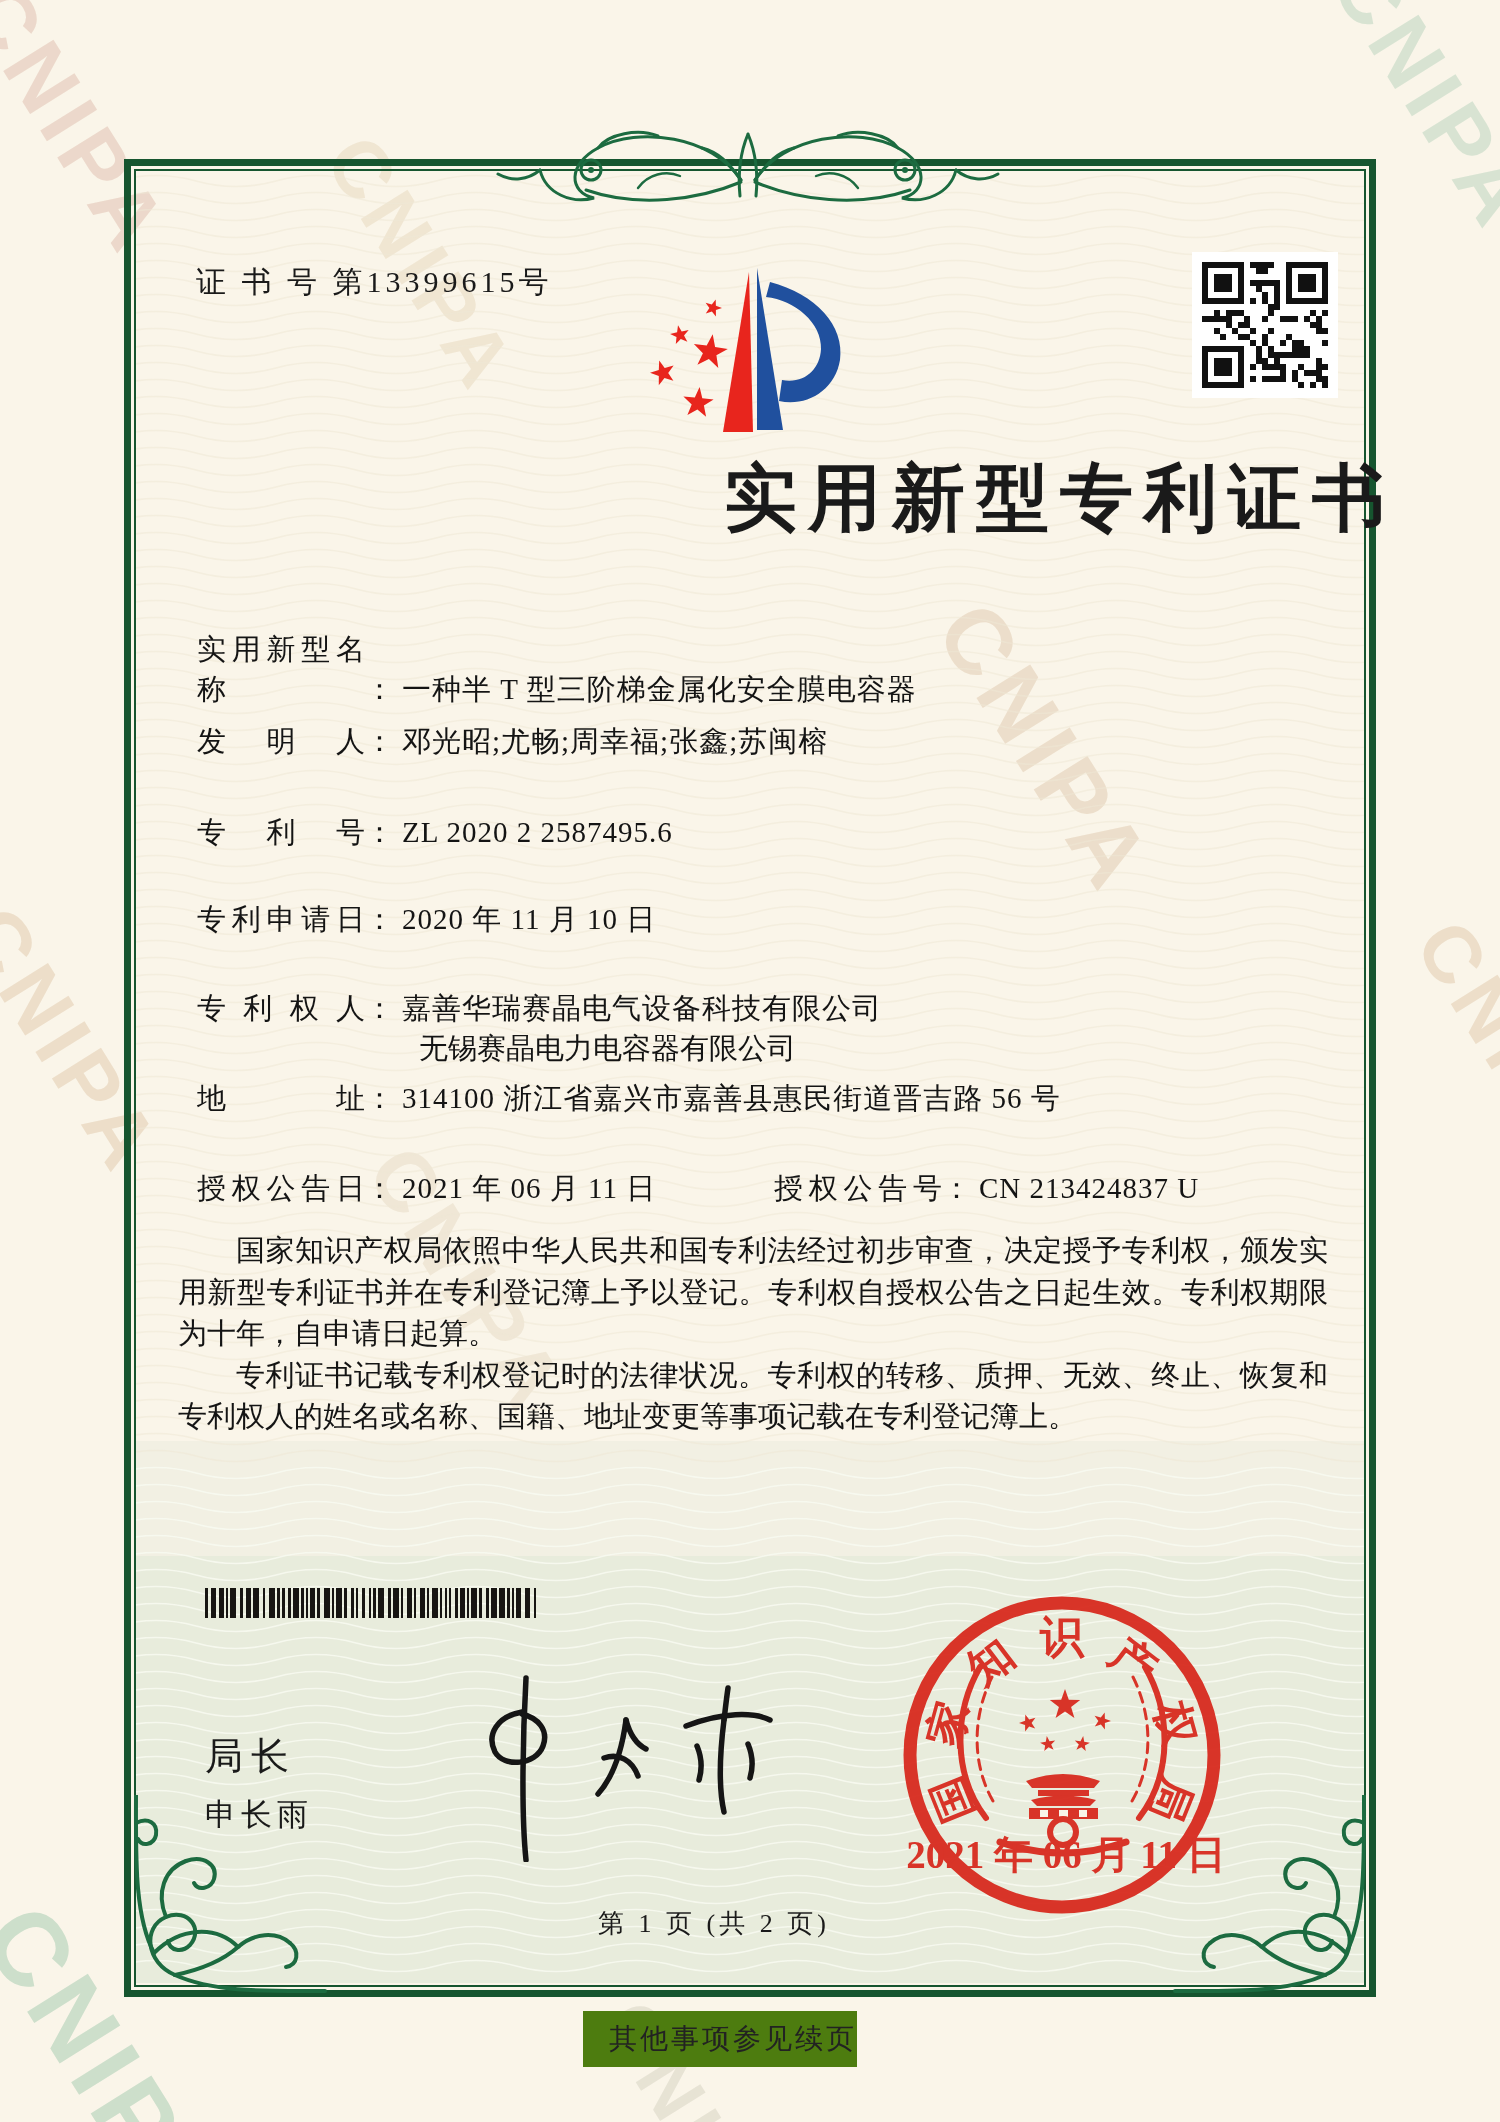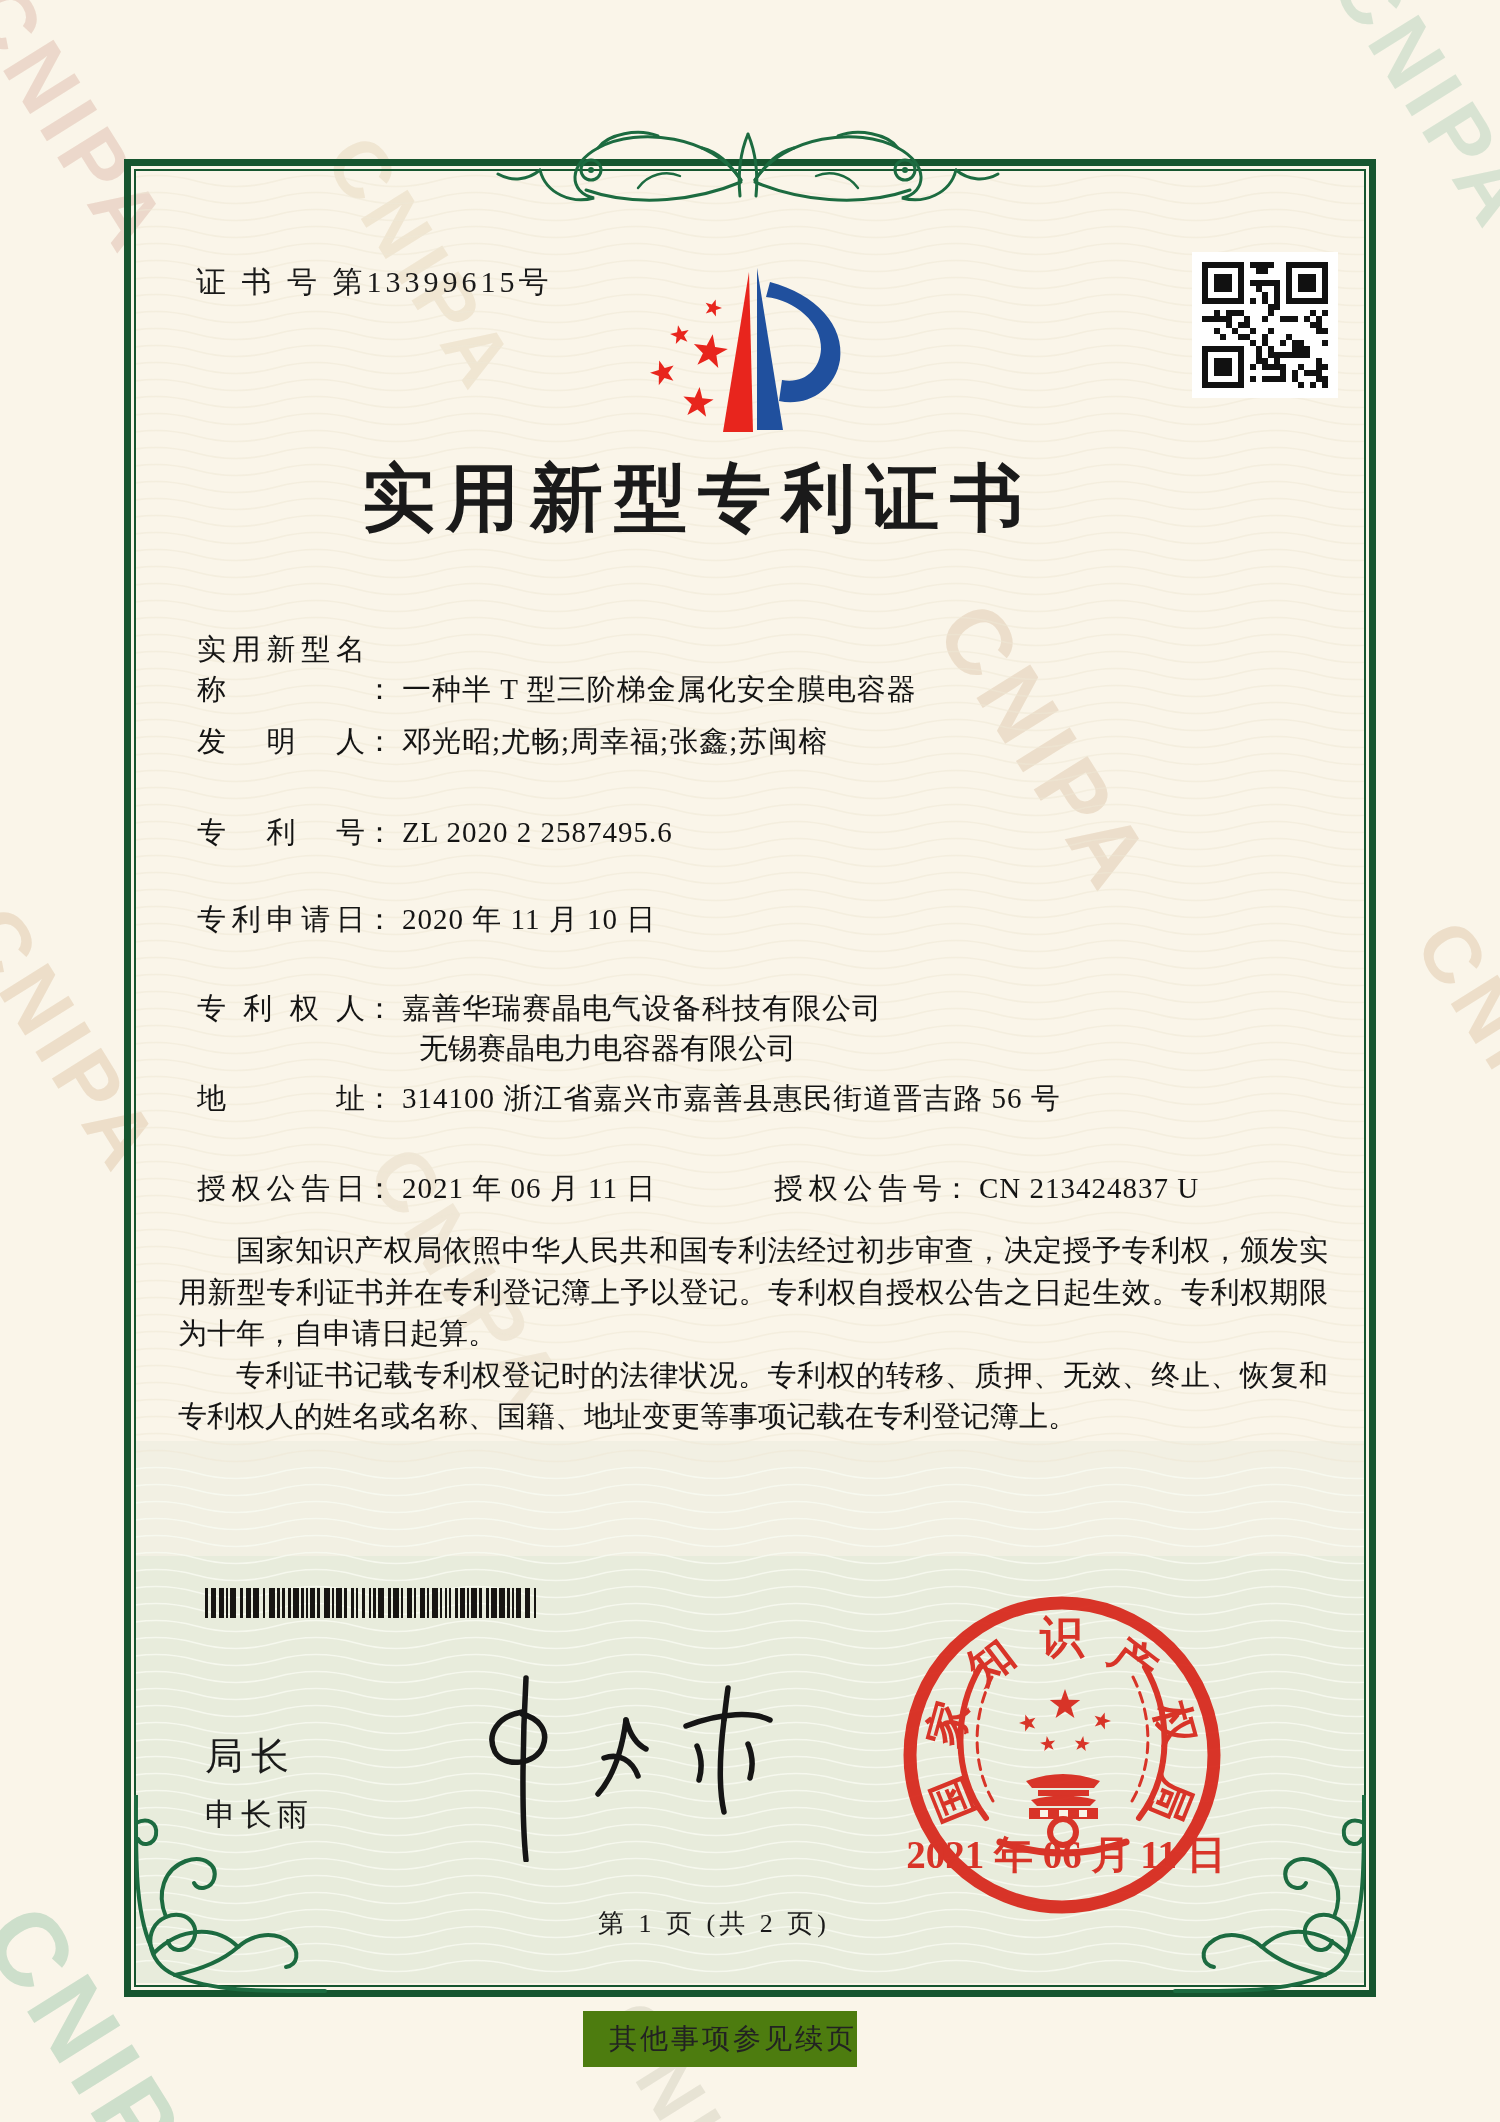--- a/index.html
+++ b/index.html
@@ -23,21 +23,21 @@
   
   .frame{position:absolute;left:124px;top:159px;width:1238px;height:1824px;
          border:7px solid #16552f;z-index:2;pointer-events:none;}
   .frame-inner{position:absolute;inset:3px;border:2px solid #16552f;}
   #waves{position:absolute;left:136px;top:171px;z-index:2;}
   .ornament{position:absolute;z-index:3;pointer-events:none;}
 
   
   .txt{position:absolute;color:#1a1a1a;z-index:4;}
   #cert-no{left:196px;top:262px;font-size:30px;letter-spacing:4px;text-align:right;}
-  #title{left:0;width:1396px;top:450px;text-align:center;font-size:73px;font-weight:bold;letter-spacing:11px;}
+  #title{left:0;width:1396px;top:450px;text-align:right;font-size:73px;font-weight:bold;letter-spacing:11px;}
   .frow{position:absolute;left:197px;font-size:29px;z-index:4;color:#141414;}
   .flabel{display:inline-block;width:168px;text-align:justify;text-align-last:justify;}
   .fcolon{display:inline-block;}
   .fval{margin-left:8px;letter-spacing:1px;}
   #row-name{top:630px;} #row-inventor{top:722px;} #row-patno{top:813px;}
   #row-filing{top:900px;} #row-patentee{top:989px;} #row-patentee2{top:1029px;left:419px;}
   #row-address{top:1079px;} #row-grant{top:1169px;}
   .grant2{position:absolute;left:577px;top:0;white-space:nowrap;}
   #body-text{left:178px;top:1230px;width:1150px;font-size:29px;line-height:41.5px;
              text-align:justify;z-index:4;color:#141414;}

